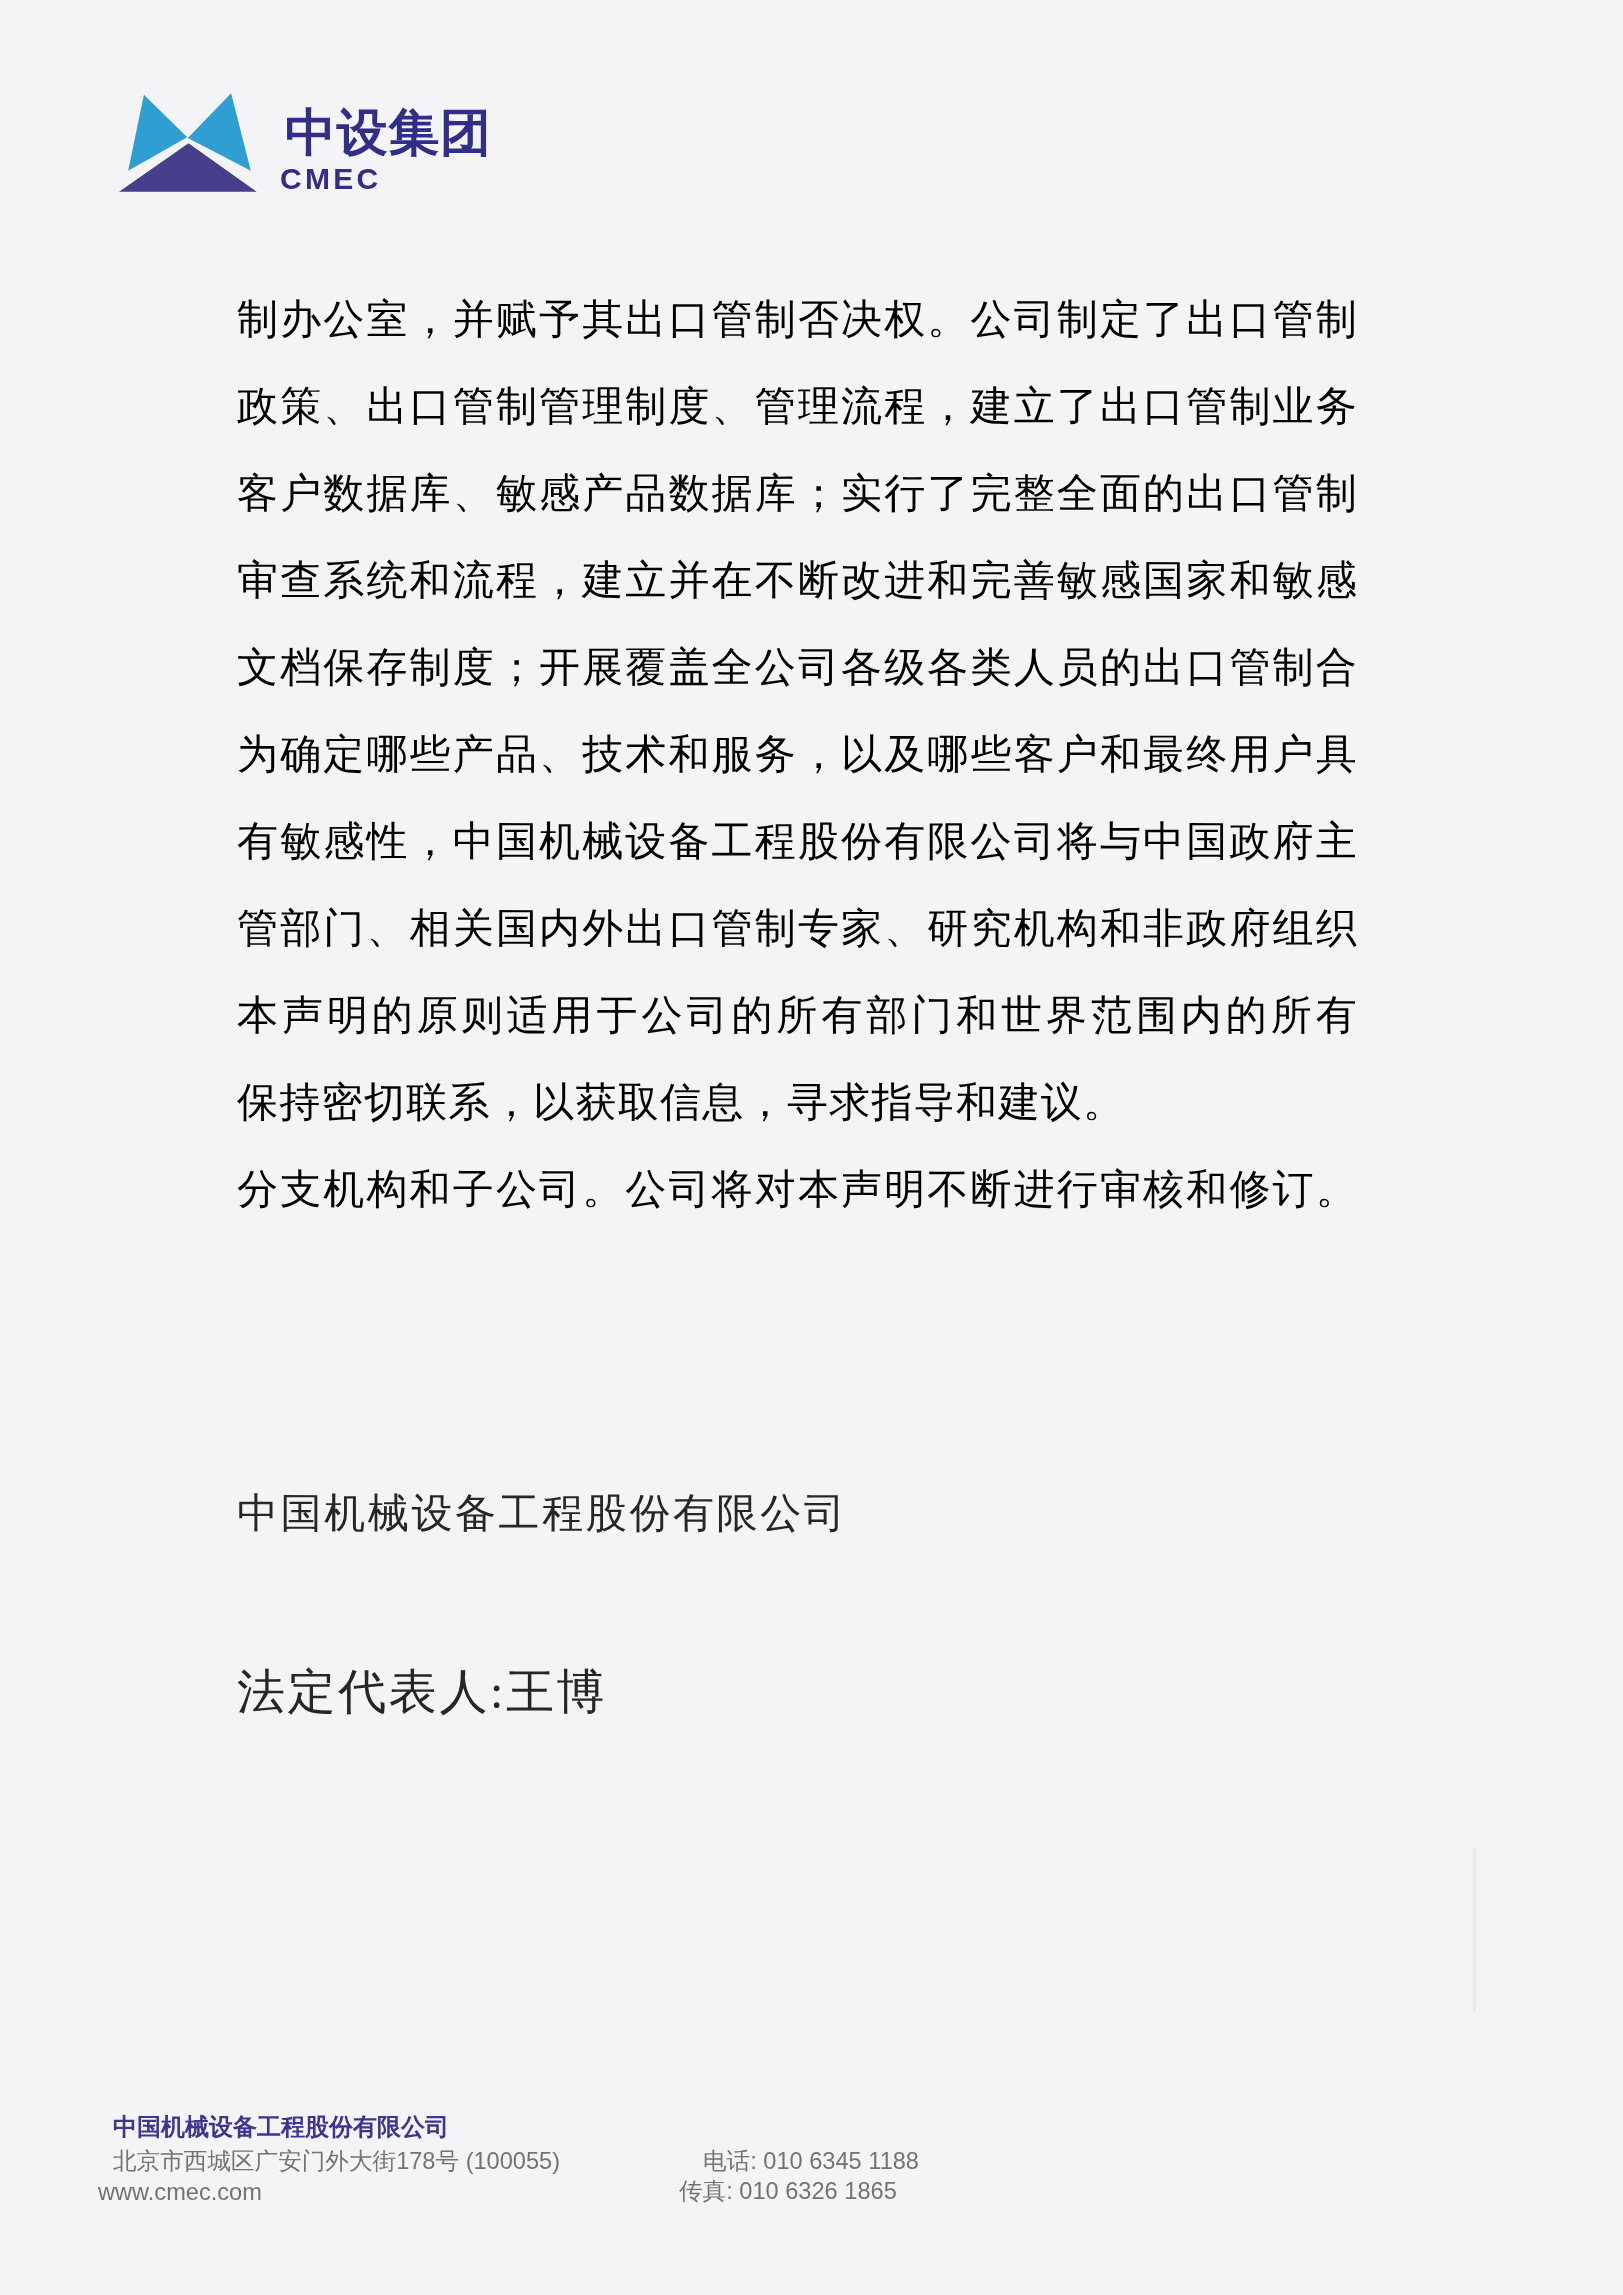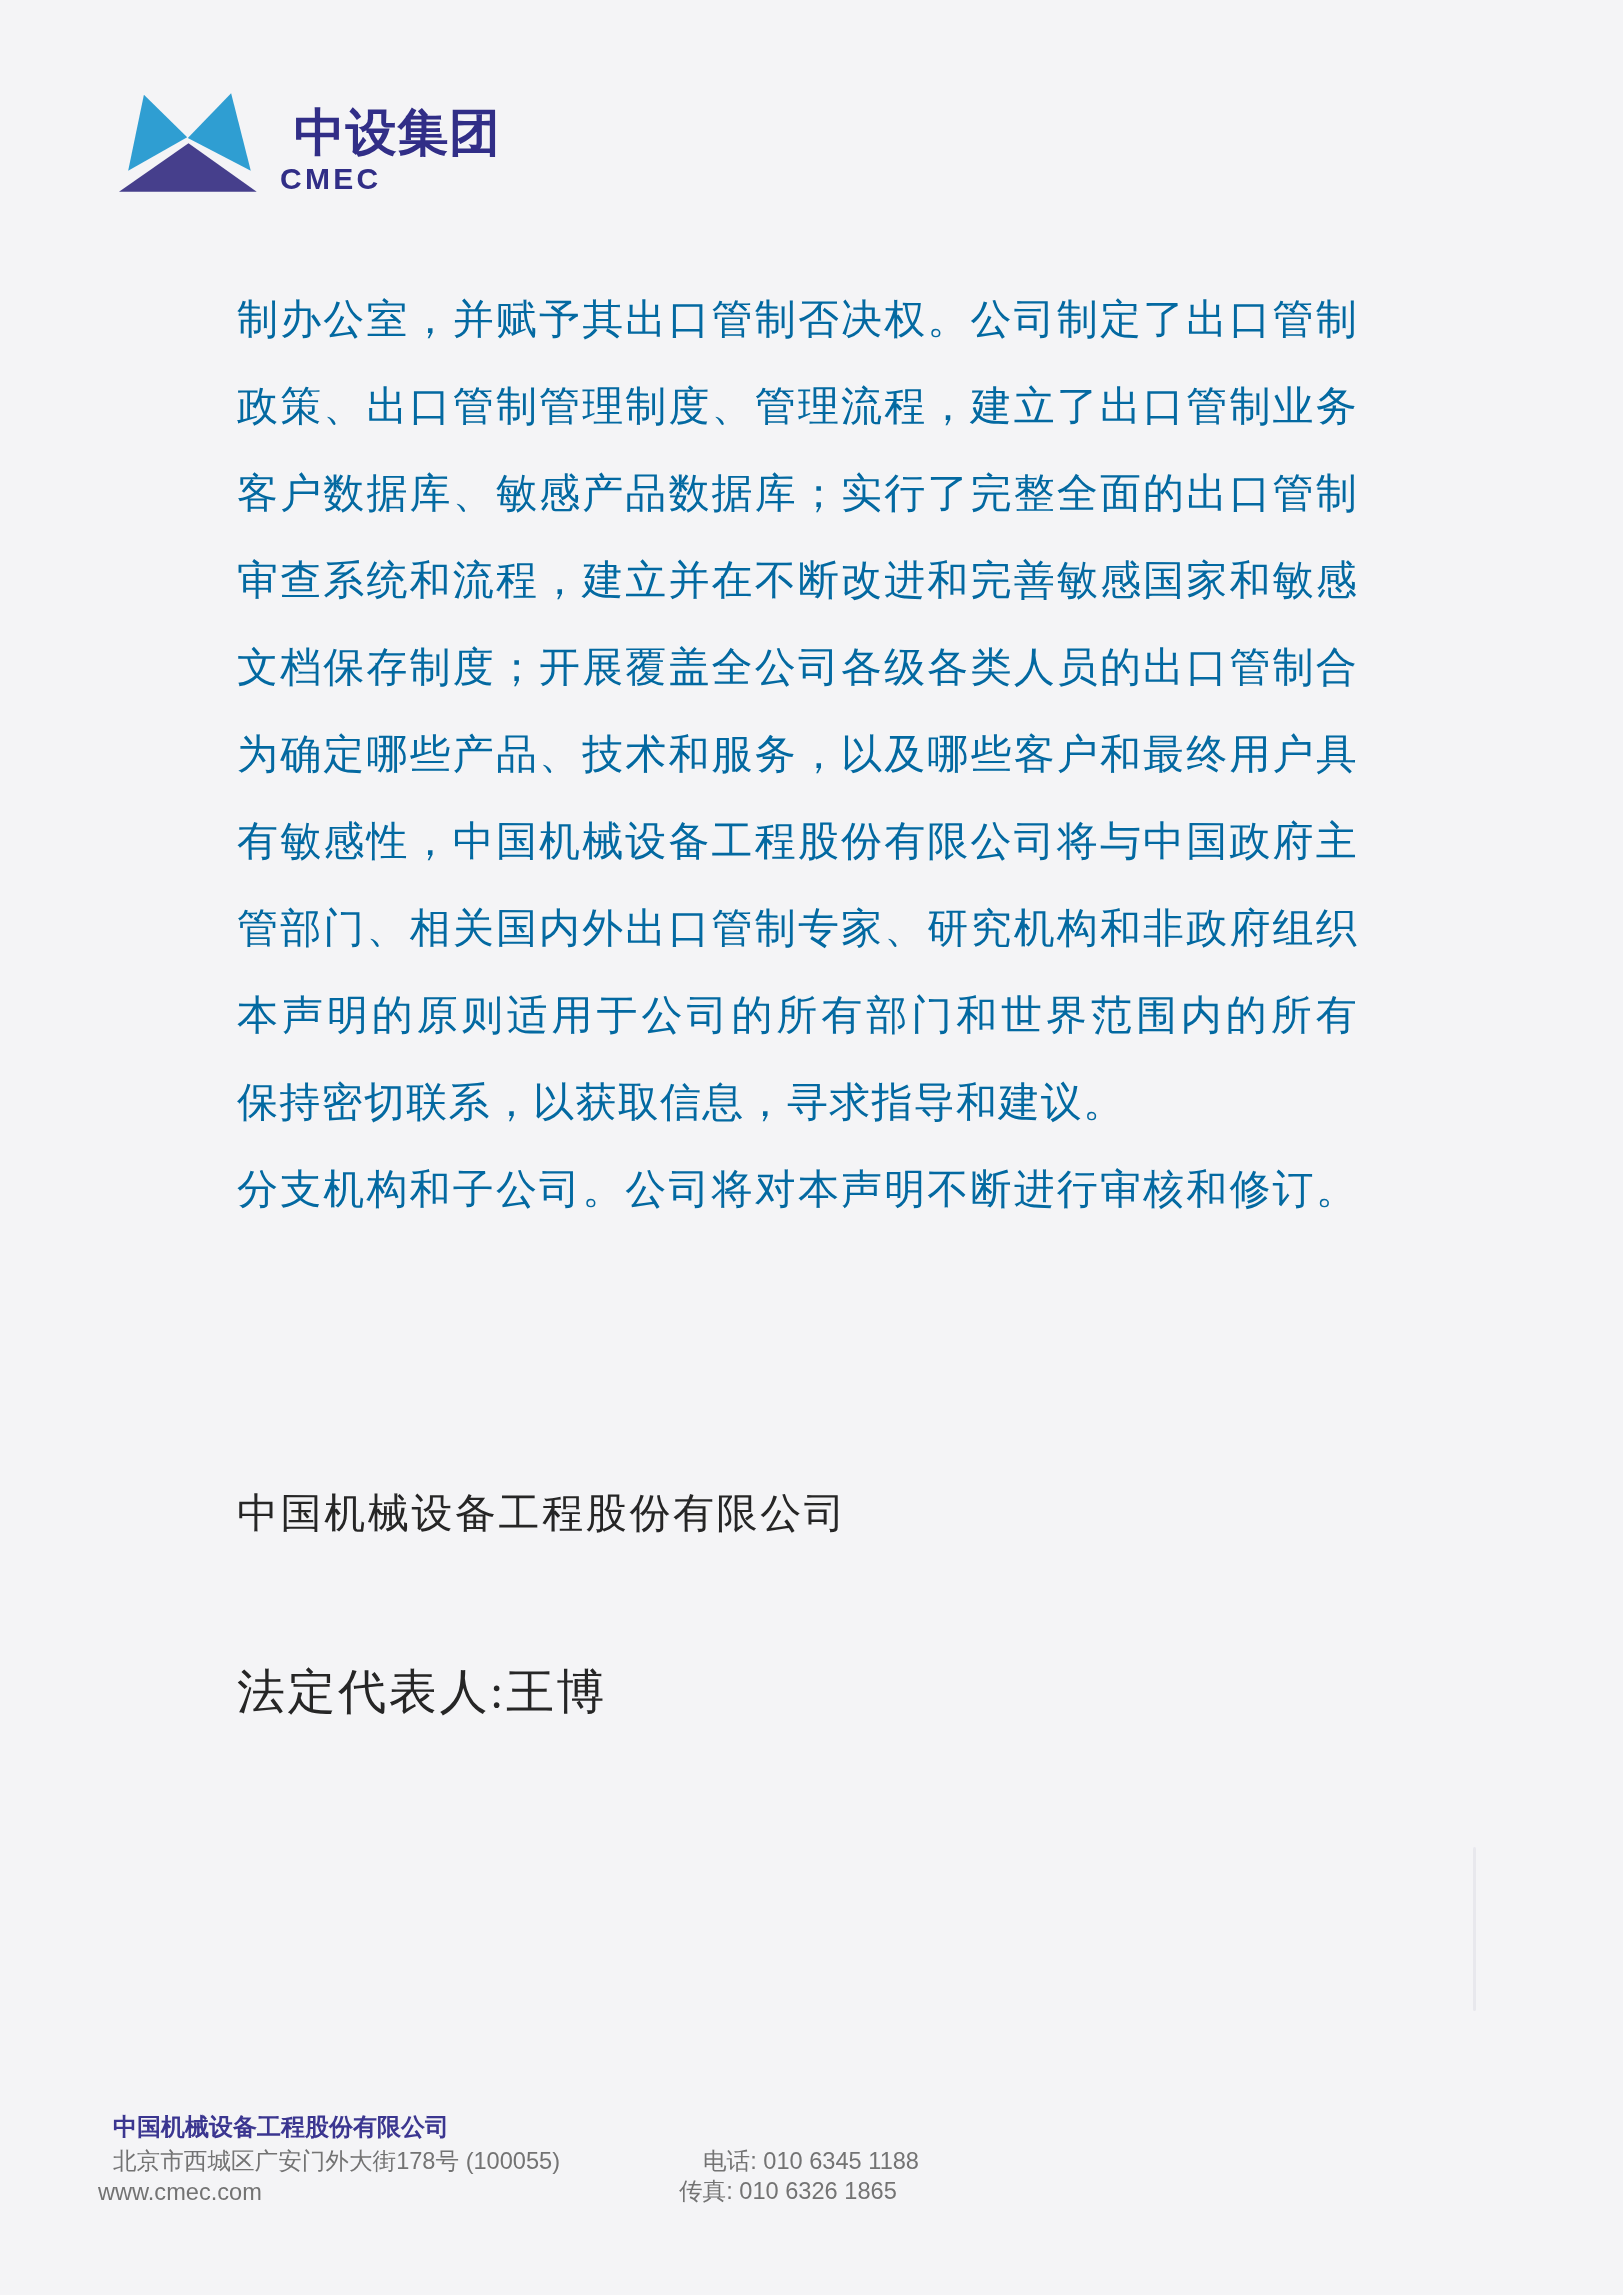--- a/index.html
+++ b/index.html
@@ -8,38 +8,38 @@
     position:relative;
     width:1624px; height:2295px;
     background:#f4f4f6;
     overflow:hidden;
     font-family:"Liberation Serif", serif;
   }
 
   
   .logo-mark { position:absolute; left:119px; top:92px; width:139px; height:101px; }
   .brand-cn {
-    position:absolute; left:294px; top:107px;
+    position:absolute; left:285px; top:107px;
     font-family:"Liberation Sans", sans-serif;
     font-weight:bold; font-size:51px; line-height:1;
     letter-spacing:0.7px; color:#312e87;
   }
   .brand-en {
     position:absolute; left:280px; top:164px;
     font-family:"Liberation Sans", sans-serif;
     font-weight:bold; font-size:30px; line-height:1;
     letter-spacing:3.3px; color:#312e87;
   }
 
   
   .body-block { position:absolute; left:237px; top:276px; width:1121px; }
   .bline {
     height:87px; line-height:87px;
     font-size:41px; letter-spacing:1.3px;
-    color:#0369a1; white-space:nowrap;
+    color:#000000; white-space:nowrap;
   }
   .bline.fill {
     white-space:normal;
     text-align:justify; text-align-last:justify;
   }
 
   
   .sig-company {
     position:absolute; left:237px; top:1493px;
     font-size:41px; line-height:1; letter-spacing:2.6px; color:#262626;

